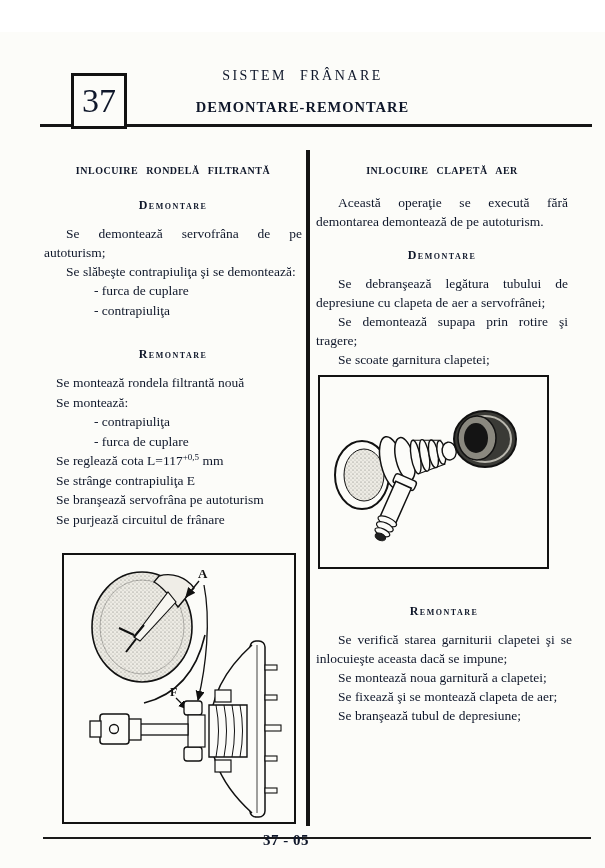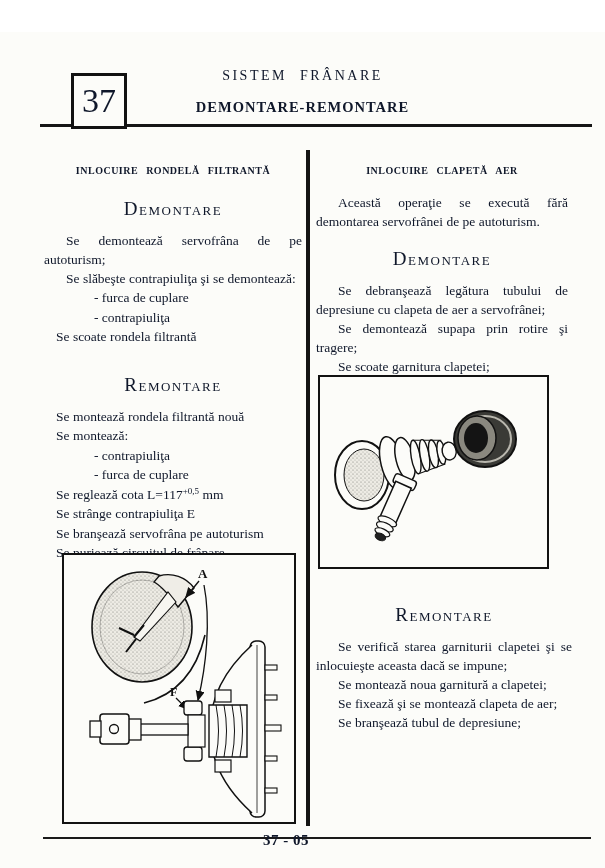--- a/index.html
+++ b/index.html
@@ -43,22 +43,22 @@
     background: #141414;
   }
   .col-left  { position: absolute; left: 44px;  top: 120px; width: 258px; }
   .col-right { position: absolute; left: 316px; top: 120px; width: 252px; }
   .col-heading {
     text-align: center; font-weight: bold; font-size: 10px;
     letter-spacing: 0.5px; word-spacing: 5px; line-height: 21px;
     margin: 8px 0 0 0;
   }
   .section-label {
-    text-align: center; font-weight: normal; font-variant: small-caps;
-    font-size: 19px; letter-spacing: 1.5px;
+    text-align: center; font-weight: bold; font-variant: small-caps;
+    font-size: 12px; letter-spacing: 1.5px;
     margin: 17px 0 11px 0;
   }
   .section-label.big-gap { margin-top: 27px; }
   .para {
     font-size: 13.5px; line-height: 19px;
     text-align: justify; text-indent: 22px;
     margin: 0;
   }
   .line {
     font-size: 13.5px; line-height: 19.5px;
@@ -110,21 +110,20 @@
 
   <div class="col-divider"></div>
 
   <div class="col-left">
     <h2 class="col-heading">INLOCUIRE RONDELĂ FILTRANTĂ</h2>
     <div class="section-label">Demontare</div>
     <p class="para">Se demontează servofrâna de pe autoturism;</p>
     <p class="para">Se slăbeşte contrapiuliţa şi se demontează:</p>
     <p class="list-item">- furca de cuplare</p>
     <p class="list-item">- contrapiuliţa</p>
-    <p class="line">Se scoate rondela filtrantă</p>
 
     <div class="section-label big-gap">Remontare</div>
     <p class="line">Se montează rondela filtrantă nouă</p>
     <p class="line">Se montează:</p>
     <p class="list-item">- contrapiuliţa</p>
     <p class="list-item">- furca de cuplare</p>
     <p class="line"><span>Se reglează cota L=117</span><sup class="cota">+0,5</sup><span> mm</span></p>
     <p class="line">Se strânge contrapiuliţa E</p>
     <p class="line">Se branşează servofrâna pe autoturism</p>
     <p class="line">Se purjează circuitul de frânare</p>
@@ -190,21 +189,21 @@
         <rect x="64" y="164" width="13" height="21" stroke-width="1.3"></rect>
         <rect x="36" y="159" width="29" height="30" rx="3" stroke-width="1.5"></rect>
         <circle cx="50" cy="174" r="4.5" fill="none" stroke-width="1.3"></circle>
         <rect x="26" y="166" width="11" height="16" stroke-width="1.3"></rect>
       </g>
     </svg>
   </div>
 
   <div class="col-right">
     <h2 class="col-heading">INLOCUIRE CLAPETĂ AER</h2>
-    <p class="para" style="margin-top:12px">Această operaţie se execută fără demontarea servofrânei de pe autoturism.</p>
+    <p class="para" style="margin-top:12px">Această operaţie se execută fără demontarea demontează de pe autoturism.</p>
     <div class="section-label">Demontare</div>
     <p class="para">Se debranşează legătura tubului de depresiune cu clapeta de aer a servofrânei;</p>
     <p class="para">Se demontează supapa prin rotire şi tragere;</p>
     <p class="para">Se scoate garnitura clapetei;</p>
   </div>
 
   <div class="figure-right">
     <svg viewBox="0 0 227 190" xmlns="http://www.w3.org/2000/svg">
       <defs>
         <pattern id="stipR" width="4" height="4" patternUnits="userSpaceOnUse">

